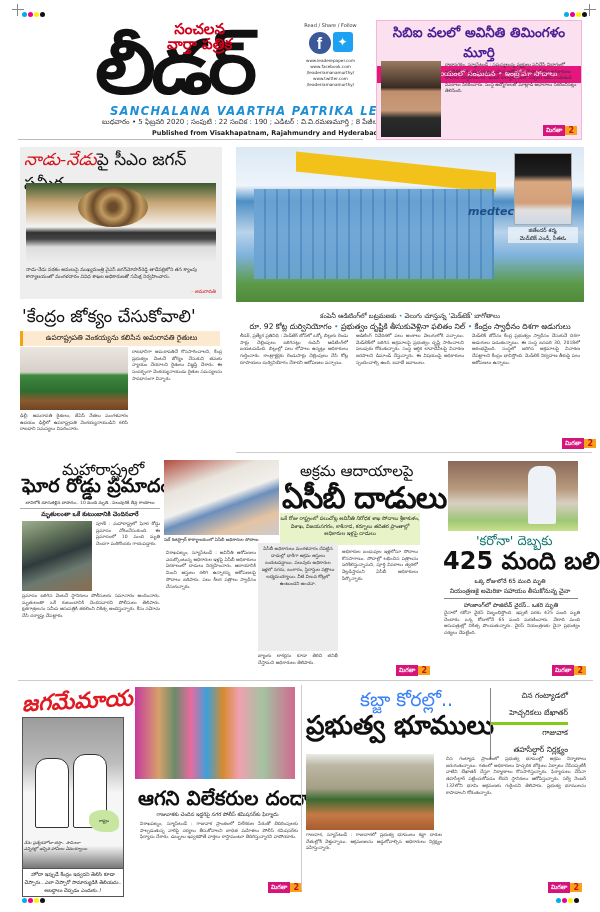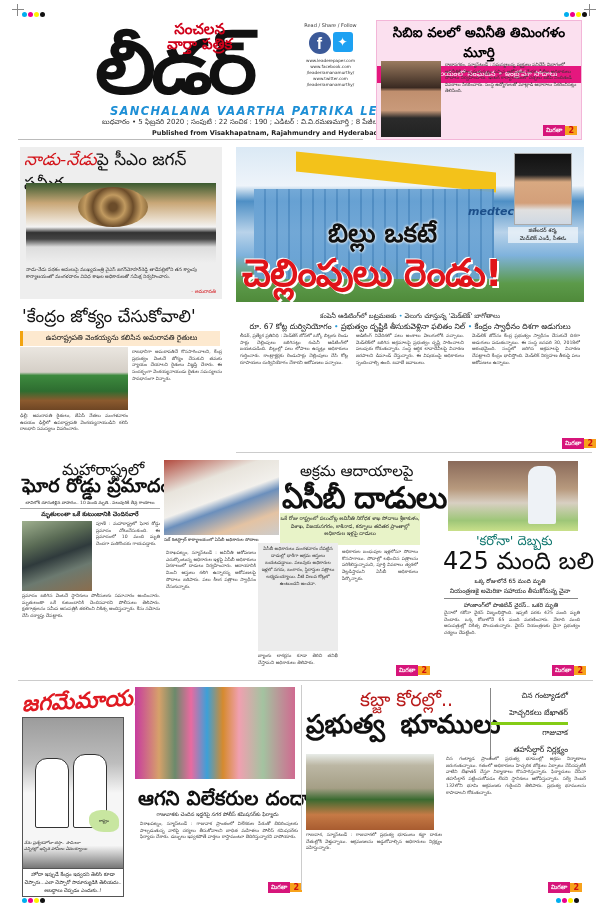--- a/index.html
+++ b/index.html
@@ -24,21 +24,21 @@
   .mast-rule { left: 18px; top: 139px; width: 345px; height: 1px; background: #bbb; }
   .social { left: 298px; top: 22px; width: 65px; text-align: center; }
   .social .rsf { font-size: 5px; color: #333; }
   .social .icons { display: flex; justify-content: center; gap: 2px; margin-top: 4px; }
   .fb { width: 22px; height: 22px; border-radius: 50%; background: #3b5998; color: #fff; font-weight: 900; font-size: 16px; line-height: 24px; text-align: center; font-family: "Liberation Sans", sans-serif; }
   .tw { width: 20px; height: 20px; border-radius: 3px; background: #1da1f2; color: #fff; font-size: 12px; line-height: 20px; text-align: center; }
   .social .links { font-size: 4.2px; color: #333; line-height: 6px; margin-top: 4px; }
 
   
   .cbi { left: 376px; top: 20px; width: 206px; height: 120px; background: #fbe0ef; border: 1px solid #f3b6d8; }
-  .cbi .hd { font-size: 13.5px; font-weight: 700; text-align: center; padding: 3px 0 2px; color: #000000; }
+  .cbi .hd { font-size: 13.5px; font-weight: 700; text-align: center; padding: 3px 0 2px; color: #4c1d95; }
   .cbi .sub { background: #e5177e; color: #fff; font-size: 7.5px; text-align: center; padding: 3px 0; }
   .cbi .photo { position: absolute; left: 4px; top: 40px; width: 60px; height: 76px; background: linear-gradient(180deg,#9a7b5f 0%,#3a2a22 35%,#c08f6e 40%,#c99a7a 65%,#2b2b2b 75%,#222 100%); }
   .cbi .body { position: absolute; left: 68px; top: 41px; width: 134px; font-size: 4.6px; line-height: 6.6px; color: #333; }
 
   .mkt { display: inline-flex; align-items: center; font-size: 6px; font-weight: 700; }
   .mkt .l { background: #d6157a; color: #fff; padding: 1px 3px; }
   .mkt .n { background: #f7a21b; color: #d01010; padding: 0 3px; font-size: 8px; }
 
   
   .nadu { left: 20px; top: 147px; width: 202px; height: 152px; background: #eeeeee; }
@@ -90,21 +90,21 @@
   .acb-sub { left: 280px; top: 513px; width: 140px; height: 32px; background: #e8f3c8; font-size: 5.2px; line-height: 7.5px; text-align: center; padding-top: 2px; color: #222; }
   .acb-c1 { left: 166px; top: 550px; width: 90px; }
   .acb-box { left: 258px; top: 543px; width: 80px; height: 108px; background: #ececec; padding: 3px 3px; font-size: 4.5px; line-height: 6.9px; text-align: center; color: #333; }
   .acb-c2 { left: 258px; top: 653px; width: 80px; }
   .acb-c3 { left: 342px; top: 549px; width: 76px; }
 
   
   .cor-photo { left: 448px; top: 461px; width: 130px; height: 70px; background: linear-gradient(180deg,#8a6a5a 0%,#b89a7e 40%,#d8cfc2 60%,#9ec678 85%,#c9e08a 100%); }
   .cor-photo .suit { position: absolute; right: 22px; top: 5px; width: 28px; height: 58px; border-radius: 10px 10px 2px 2px; background: #eef2f6; }
   .cor-k { left: 476px; top: 533px; font-size: 13px; color: #0f766e; }
-  .cor-h { left: 443px; top: 547px; font-size: 24px; font-weight: 400; color: #111; }
+  .cor-h { left: 443px; top: 547px; font-size: 24px; font-weight: 700; color: #111; }
   .cor-s1 { left: 440px; top: 578px; width: 140px; font-size: 5.8px; text-align: center; color: #111; }
   .cor-s2 { left: 440px; top: 587px; width: 140px; font-size: 6.3px; text-align: center; color: #111; }
   .cor-s3 { left: 444px; top: 598px; width: 134px; font-size: 6px; text-align: center; color: #111; border-top: 1px solid #888; padding-top: 2px; }
   .cor-body { left: 444px; top: 610px; width: 136px; }
 
   .row3-rule { left: 18px; top: 680px; width: 575px; height: 1px; background: #ccc; }
 
   
   .cart-title { left: 22px; top: 688px; font-size: 22px; color: #e01a22; font-weight: 700; font-style: italic; transform: rotate(-3deg); }
   .cart-box { left: 22px; top: 717px; width: 102px; height: 152px; border: 1px solid #555; background: linear-gradient(180deg,#9c9c9c 0%,#bdbdbd 30%,#f6f6f6 50%,#f6f6f6 85%,#777 100%); }
@@ -113,22 +113,22 @@
 
   
   .ag-photo { left: 135px; top: 687px; width: 160px; height: 92px; background: linear-gradient(90deg,#c83b9f 0%,#d6a16a 15%,#6b8a6b 25%,#e96aa0 35%,#3ca0d8 45%,#d68a2e 55%,#f0a0b0 65%,#a3c3a0 80%,#d06a90 100%); }
   .ag-h { left: 138px; top: 786px; font-size: 20px; color: #111; font-weight: 700; }
   .ag-sub { left: 140px; top: 811px; width: 155px; font-size: 5.2px; text-align: center; color: #222; }
   .ag-body { left: 140px; top: 821px; width: 158px; }
 
   .vrule { left: 301px; top: 685px; width: 1px; height: 205px; background: #ccc; }
 
   
-  .kb-h1 { left: 360px; top: 688px; font-size: 19px; color: #b91c1c; }
-  .kb-h2 { left: 306px; top: 710px; font-size: 26px; font-weight: 700; color: #111; font-family: Liberation Mono, monospace; }
+  .kb-h1 { left: 360px; top: 688px; font-size: 19px; color: #3b82f6; }
+  .kb-h2 { left: 306px; top: 710px; font-size: 26px; font-weight: 700; color: #111; }
   .kb-side { left: 490px; top: 688px; width: 78px; border-left: 1px solid #888; font-size: 7.5px; text-align: right; color: #111; }
   .kb-side div { padding: 3px 0; }
   .kb-side .rule { border-top: 3px solid #84cc16; }
   .kb-photo { left: 306px; top: 754px; width: 128px; height: 76px; background: linear-gradient(180deg,#e8ece8 0%,#bcb7a4 15%,#a59f86 45%,#3a6a30 60%,#c67a46 80%,#a85c30 100%); }
   .kb-left { left: 306px; top: 832px; width: 136px; }
   .kb-right { left: 446px; top: 756px; width: 140px; }
 </style>
 </head>
 <body>
 
@@ -200,25 +200,23 @@
 
 <div class="abs main-img">
   <div class="roof"></div>
   <div class="bldg"></div>
   <div style="position:absolute;left:232px;top:58px;font-size:11px;font-weight:700;font-style:italic;color:#1c4f8a;">medtech</div>
   <div class="portrait"></div>
   <div class="pcap">
     <div>జితేందర్ శర్మ,</div>
     <div>మెడ్‌టెక్ ఎండీ, సీఈఓ</div>
   </div>
-  <div class="h1">బిల్లు ఒకటే</div>
-  <div class="h2">చెల్లింపులు రెండు!</div>
 </div>
 <div class="abs main-sub1"><span>కంపెనీ ఆడిటింగ్‌లో బట్రమణకు</span> <span class="dot">•</span> <span>వెలుగు చూస్తున్న 'మెడ్‌టెక్' బాగోతాలు</span></div>
-<div class="abs main-sub2"><span>రూ. 67 కోట్ల దుర్వినియోగం</span> <span class="dot">•</span> <span>ప్రభుత్వం దృష్టికి తీసుకువెళ్లినా ఫలితం నిల్</span> <span class="dot">•</span> <span>కేంద్రం స్వాధీనం దిశగా అడుగులు</span></div>
+<div class="abs main-sub2"><span>రూ. 92 కోట్ల దుర్వినియోగం</span> <span class="dot">•</span> <span>ప్రభుత్వం దృష్టికి తీసుకువెళ్లినా ఫలితం నిల్</span> <span class="dot">•</span> <span>కేంద్రం స్వాధీనం దిశగా అడుగులు</span></div>
 <div class="abs main-cols cols">
   <div class="col">లీడర్, ప్రత్యేక ప్రతినిధి : మెడ్‌టెక్ జోన్‌లో ఒక్కో బిల్లుకు రెండు సార్లు చెల్లింపులు జరిగినట్లు కంపెనీ ఆడిటింగ్‌లో బయటపడింది. బిల్లుల్లో పలు లోపాలు ఉన్నట్లు అధికారులు గుర్తించారు. కాంట్రాక్టర్లకు రెండుసార్లు చెల్లింపులు చేసి కోట్ల రూపాయలు దుర్వినియోగం చేశారని ఆరోపణలు వచ్చాయి.</div>
   <div class="col">ఆడిటింగ్ నివేదికలో పలు అంశాలు వెలుగులోకి వచ్చాయి. మెడ్‌టెక్‌లో జరిగిన అక్రమాలపై ప్రభుత్వం దృష్టి సారించాలని పలువురు కోరుతున్నారు. సంస్థ ఆర్థిక లావాదేవీలపై విచారణ జరపాలని డిమాండ్ చేస్తున్నారు. ఈ విషయంపై అధికారులు స్పందించాల్సి ఉంది. జవాబే జవాబులు.</div>
   <div class="col">మెడ్‌టెక్ జోన్‌ను కేంద్ర ప్రభుత్వం స్వాధీనం చేసుకునే దిశగా అడుగులు పడుతున్నాయి. ఈ సంస్థ జనవరి 30, 2018లో ఆరంభమైంది. సంస్థలో జరిగిన అక్రమాలపై విచారణ చేపట్టాలని కేంద్రం భావిస్తోంది. మెడ్‌టెక్ నిర్వహణ తీరుపై పలు ఆరోపణలు ఉన్నాయి.</div>
 </div>
 <div class="abs mkt" style="left:562px;top:438px;">
     <span class="l">మిగతా</span>
     <span class="n">2</span>
   </div>
 <div class="abs main-rule"></div>

